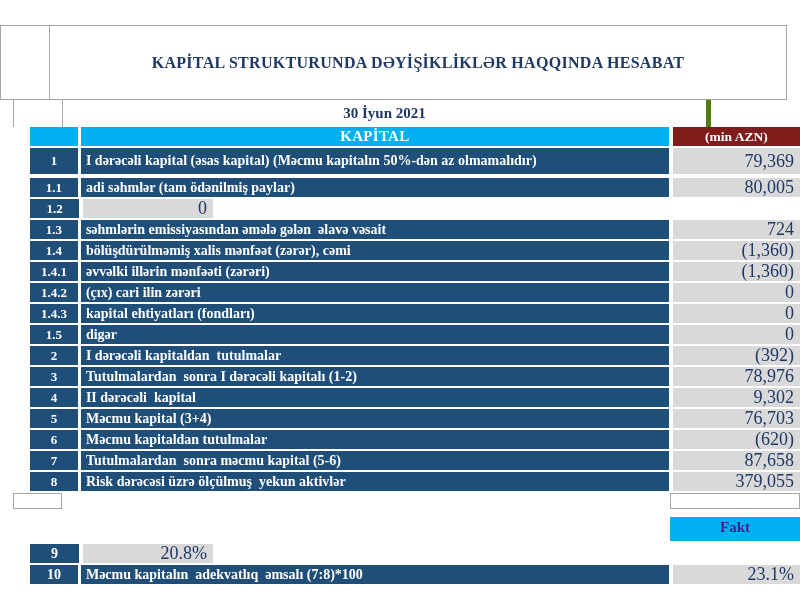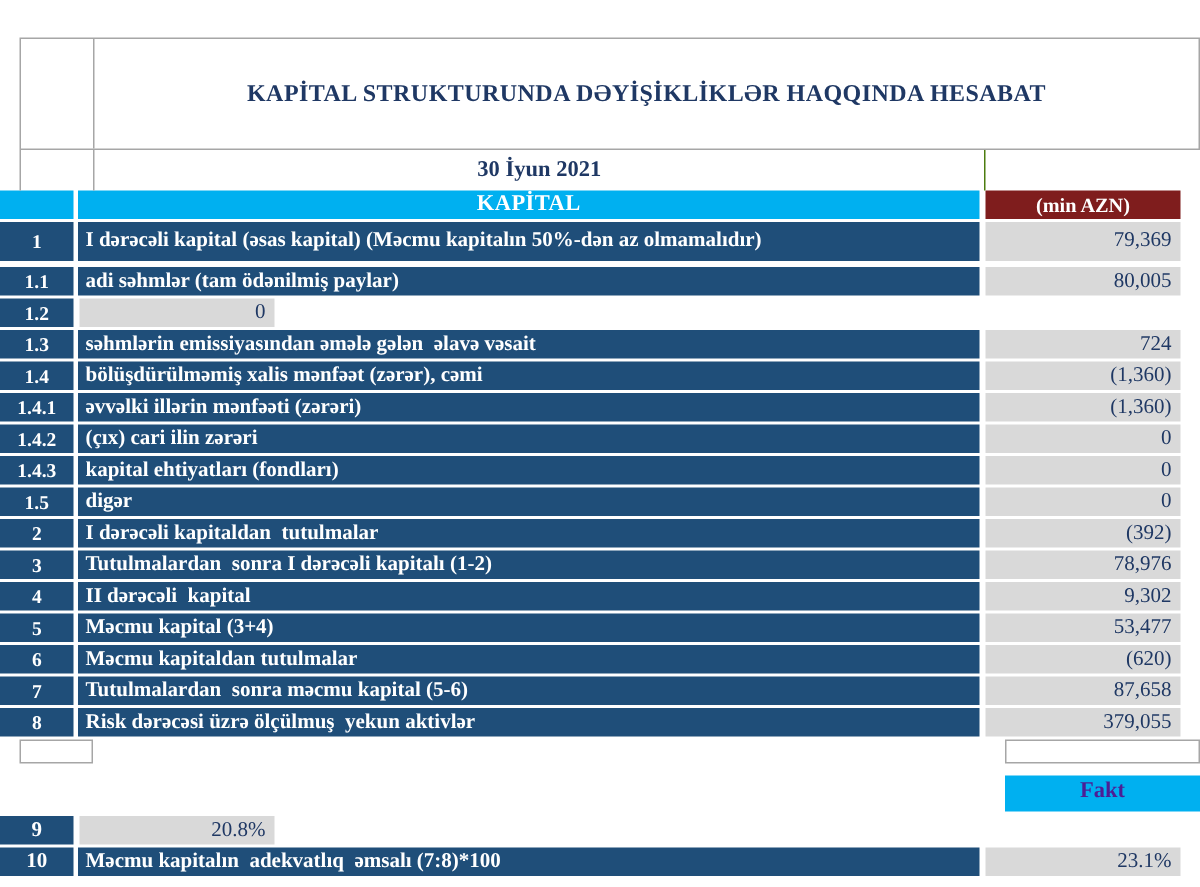--- a/index.html
+++ b/index.html
@@ -9,70 +9,70 @@
     background:#ffffff;
     overflow:hidden;
     font-family:"Liberation Serif","DejaVu Serif",serif;
   }
   
   .top-spacer{height:25px;}
 
   
   .title-box{
     position:relative;
-    margin-left:13px;width:787px;height:75px;
+    width:787px;height:75px;
     border:1px solid #a6a6a6;
     box-sizing:border-box;
   }
   .title-box .col-divider{
     position:absolute;left:48px;top:0;bottom:0;
     border-left:1px solid #a6a6a6;
   }
   .title-text{
     margin-left:49px;height:100%;
     display:flex;align-items:center;justify-content:center;
     font-weight:bold;font-size:16px;color:#1f3864;
     letter-spacing:0.3px;
   }
 
   
   .date-row{
     position:relative;
-    margin-left:13px;width:644px;height:27px;
-    border-left:1px solid #a6a6a6;border-right:1px solid #4d7c0f;
+    margin-left:13px;width:698px;height:27px;
+    border-left:1px solid #a6a6a6;border-right:5px solid #4d7c0f;
     box-sizing:border-box;
   }
   .date-row .col-divider{
     position:absolute;left:48px;top:0;bottom:0;
     border-left:1px solid #a6a6a6;
   }
   .date-text{
     margin-left:49px;height:100%;
     display:flex;align-items:center;justify-content:center;
     font-weight:bold;font-size:15px;color:#1f3864;
   }
 
   
-  .trow{display:flex;margin-bottom:2px;}
+  .trow{display:flex;margin-left:13px;margin-bottom:2px;padding-left:17px;}
   .cell{box-sizing:border-box;overflow:hidden;}
   .num-cell{
     width:49px;height:19px;line-height:19px;
     background:#1f4e79;color:#ffffff;
     font-weight:bold;font-size:13px;text-align:center;
   }
   .main-cell{
     width:601px;height:19px;line-height:19px;margin-left:3px;
     background:#1f4e79;color:#ffffff;
     font-weight:bold;font-size:14px;text-align:left;
     padding-left:5px;white-space:pre;
   }
   .val-cell{
     width:130px;height:19px;line-height:19px;margin-left:4px;
     background:#d9d9d9;color:#1f3864;
-    font-size:14px;text-align:right;padding-right:6px;
+    font-size:18px;text-align:right;padding-right:6px;
   }
   
   .trow.tall{margin-bottom:4px;}
   .trow.tall .num-cell,.trow.tall .main-cell,.trow.tall .val-cell{
     height:26px;line-height:26px;
   }
 
   
   .header-row .num-cell{background:#00b0f0;}
   .header-row .main-cell{
@@ -185,21 +185,21 @@
     <div class="cell val-cell">78,976</div>
   </div>
   <div class="trow">
     <div class="cell num-cell">4</div>
     <div class="cell main-cell">II dərəcəli  kapital</div>
     <div class="cell val-cell">9,302</div>
   </div>
   <div class="trow">
     <div class="cell num-cell">5</div>
     <div class="cell main-cell">Məcmu kapital (3+4)</div>
-    <div class="cell val-cell">53,477</div>
+    <div class="cell val-cell">76,703</div>
   </div>
   <div class="trow">
     <div class="cell num-cell">6</div>
     <div class="cell main-cell">Məcmu kapitaldan tutulmalar</div>
     <div class="cell val-cell">(620)</div>
   </div>
   <div class="trow">
     <div class="cell num-cell">7</div>
     <div class="cell main-cell">Tutulmalardan  sonra məcmu kapital (5-6)</div>
     <div class="cell val-cell">87,658</div>

